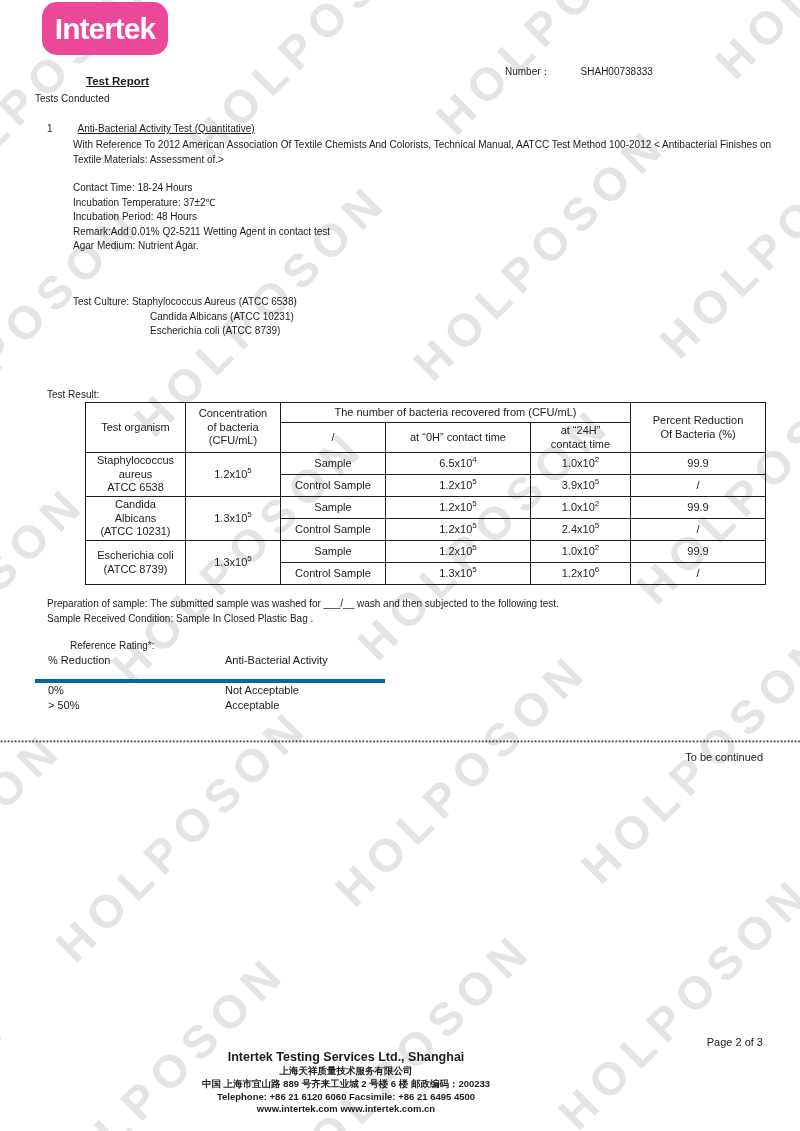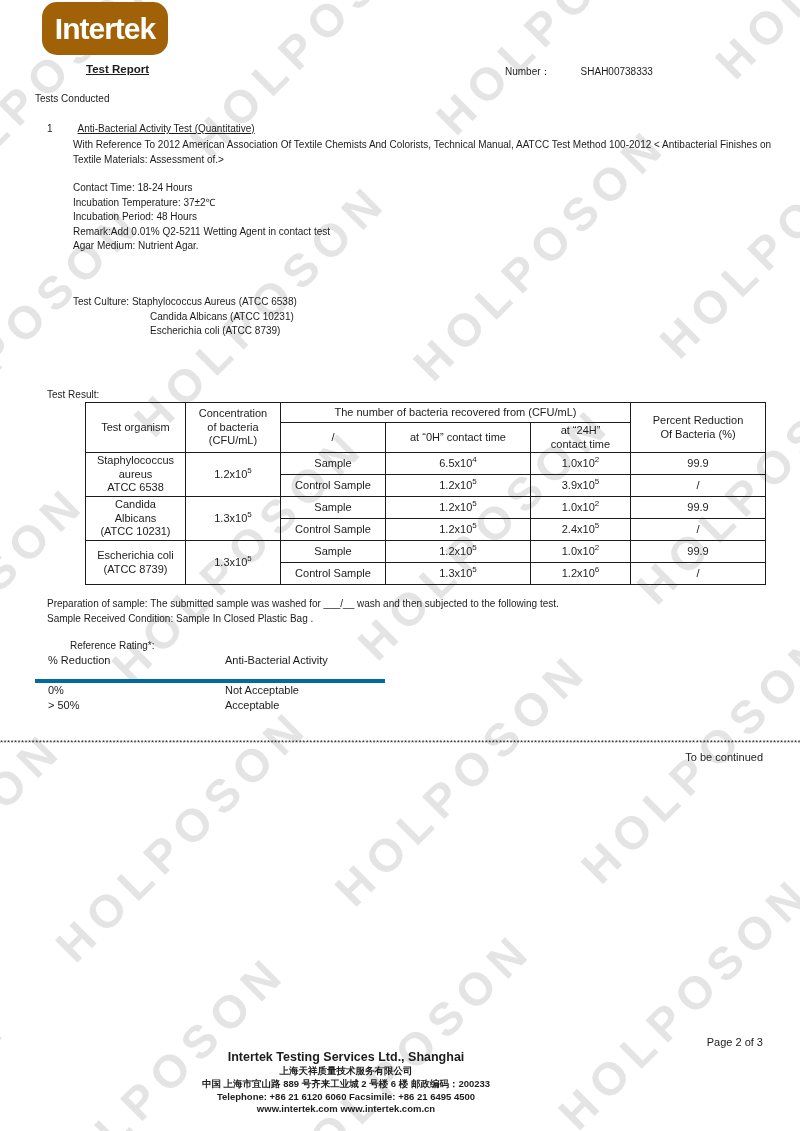--- a/index.html
+++ b/index.html
@@ -16,25 +16,25 @@
   .wm-row {
     white-space:nowrap; font-weight:bold; font-size:46px; letter-spacing:9px;
     word-spacing:70px; color:#e4e4e4; height:158px; line-height:158px;
   }
   .wm-row.odd { margin-left:-190px; }
   
   .content { position:absolute; left:0; top:0; width:800px; height:1131px; }
   .abs { position:absolute; }
   .fs11 { font-size:10px; line-height:14.6px; }
   .logo {
-    left:42px; top:2px; width:126px; height:53px; background:#a16207;
+    left:42px; top:2px; width:126px; height:53px; background:#ec4899;
     border-radius:15px; display:flex; align-items:center; justify-content:center;
     color:#ffffff; font-size:30px; font-weight:bold; letter-spacing:-1px;
   }
-  .test-report { left:86px; top:63px; font-size:11.5px; font-weight:bold; text-decoration:underline; }
+  .test-report { left:86px; top:75px; font-size:11.5px; font-weight:bold; text-decoration:underline; }
   .number-row { left:505px; top:65px; font-size:10px; }
   .number-row .val { margin-left:30px; }
   .tests-conducted { left:35px; top:92px; }
   .sec-head { left:47px; top:122px; }
   .sec-head .title { margin-left:25px; text-decoration:underline; }
   .ref-para { left:73px; top:138px; width:700px; }
   .conditions { left:73px; top:181px; width:700px; }
   .culture { left:73px; top:295px; width:600px; }
   .culture .indent { padding-left:77px; }
   .specimen { left:73px; top:358px; width:720px; }

